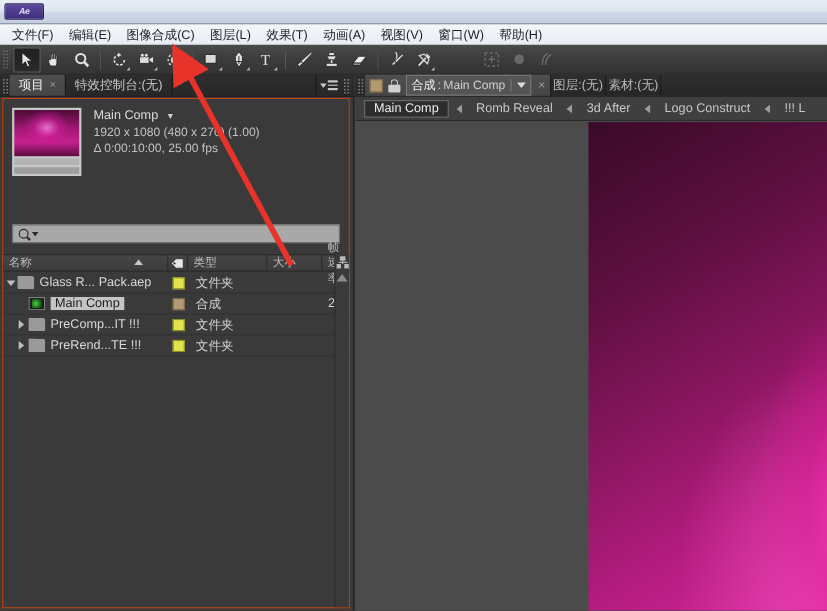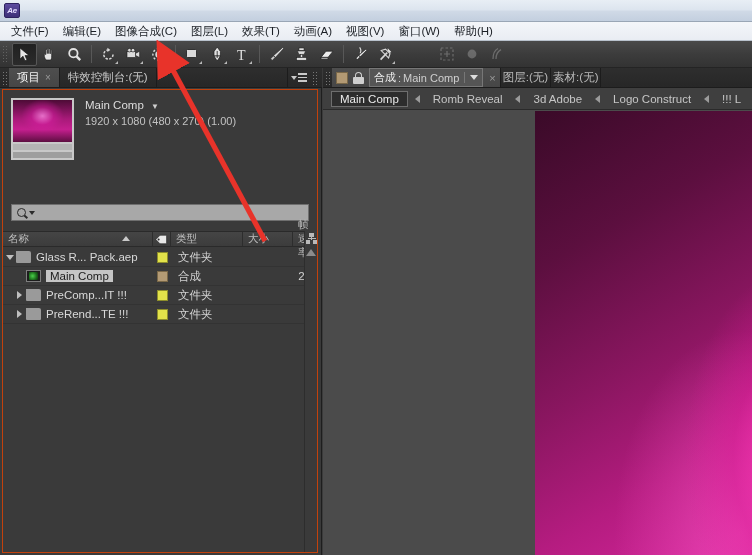--- a/index.html
+++ b/index.html
@@ -12,21 +12,21 @@
   }
 
   
   #titlebar {
     position: absolute; left: 0; top: 0; width: 752px; height: 22px;
     background: linear-gradient(to bottom, #e8eef5 0%, #dde5ef 45%, #cfd9e6 55%, #c3cfdf 100%);
     border-bottom: 1px solid #9aa6b5;
     display: flex; align-items: center; padding-left: 4px;
   }
   #ae-logo {
-    width: 16px; height: 15px; border-radius: 2px;
+    width: 36px; height: 15px; border-radius: 2px;
     background: linear-gradient(to bottom, #5b4a9e, #3d2f78);
     color: #e4dcff; font-size: 8px; font-weight: bold;
     display: flex; align-items: center; justify-content: center;
     letter-spacing: -0.3px; margin-right: 6px;
     border: 1px solid #2d2260;
     font-style: italic;
   }
   #title-text { font-size: 13px; color: #20252c; letter-spacing: 0.1px; }
 
   
@@ -424,20 +424,21 @@
         <div class="img"></div>
         <div class="bar1"></div>
         <div class="bar2"></div>
       </div>
       <div id="meta">
         <div class="m-name">
           <span>Main Comp</span>
           <span class="caret">▼</span>
         </div>
         <div class="m-line">1920 x 1080  (480 x 270) (1.00)</div>
+        <div class="m-line">Δ 0:00:10:00, 25.00 fps</div>
       </div>
     </div>
 
     <div id="search-row">
       <div id="search-box">
         <span class="mag"></span>
         <span class="dd"></span>
         <span class="stxt"></span>
       </div>
     </div>
@@ -558,21 +559,21 @@
     <div class="ctab">
       <span>素材:(无)</span>
     </div>
   </div>
 
   <div id="breadcrumb">
     <span class="bc current">Main Comp</span>
     <span class="bc-arrow"></span>
     <span class="bc">Romb Reveal</span>
     <span class="bc-arrow"></span>
-    <span class="bc">3d Adobe</span>
+    <span class="bc">3d After</span>
     <span class="bc-arrow"></span>
     <span class="bc">Logo Construct</span>
     <span class="bc-arrow"></span>
     <span class="bc">!!! L</span>
   </div>
 
   <div id="viewer">
     <div id="canvas"></div>
   </div>
 </div>

